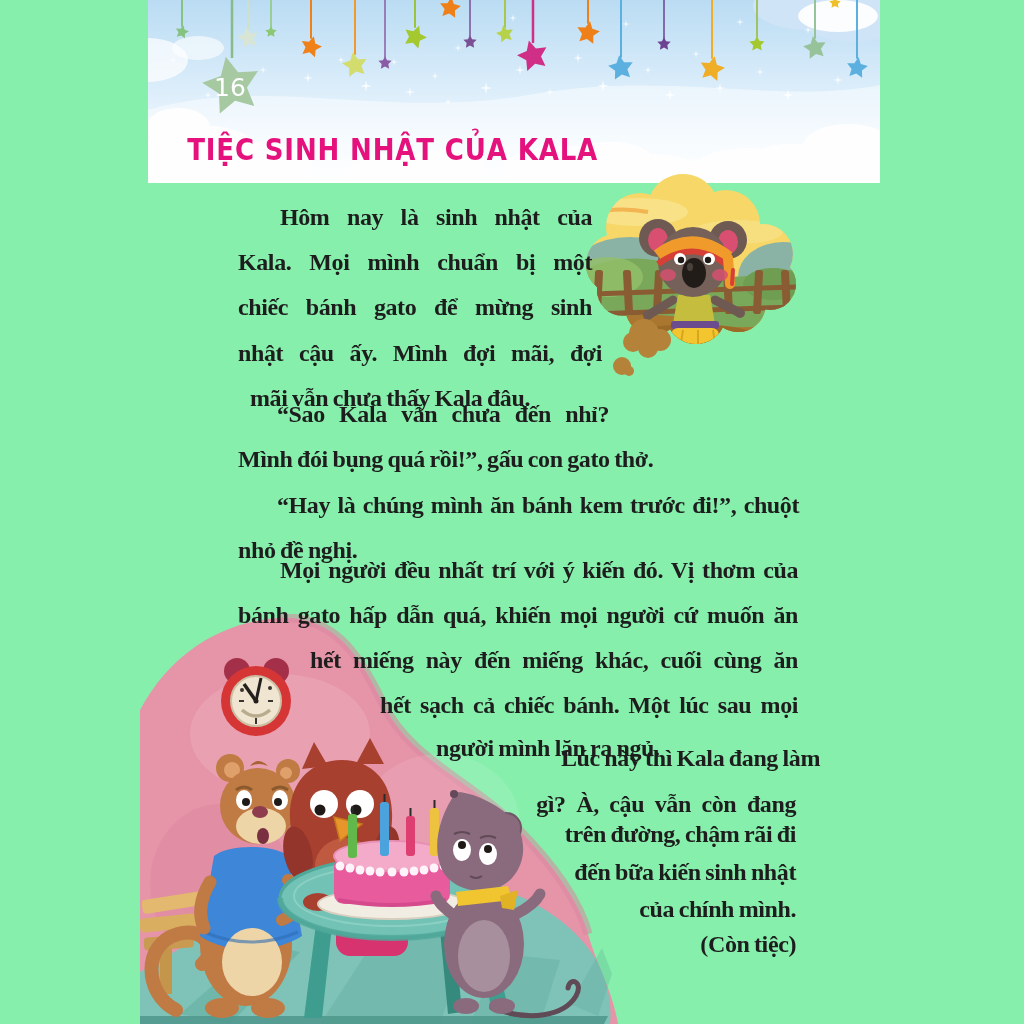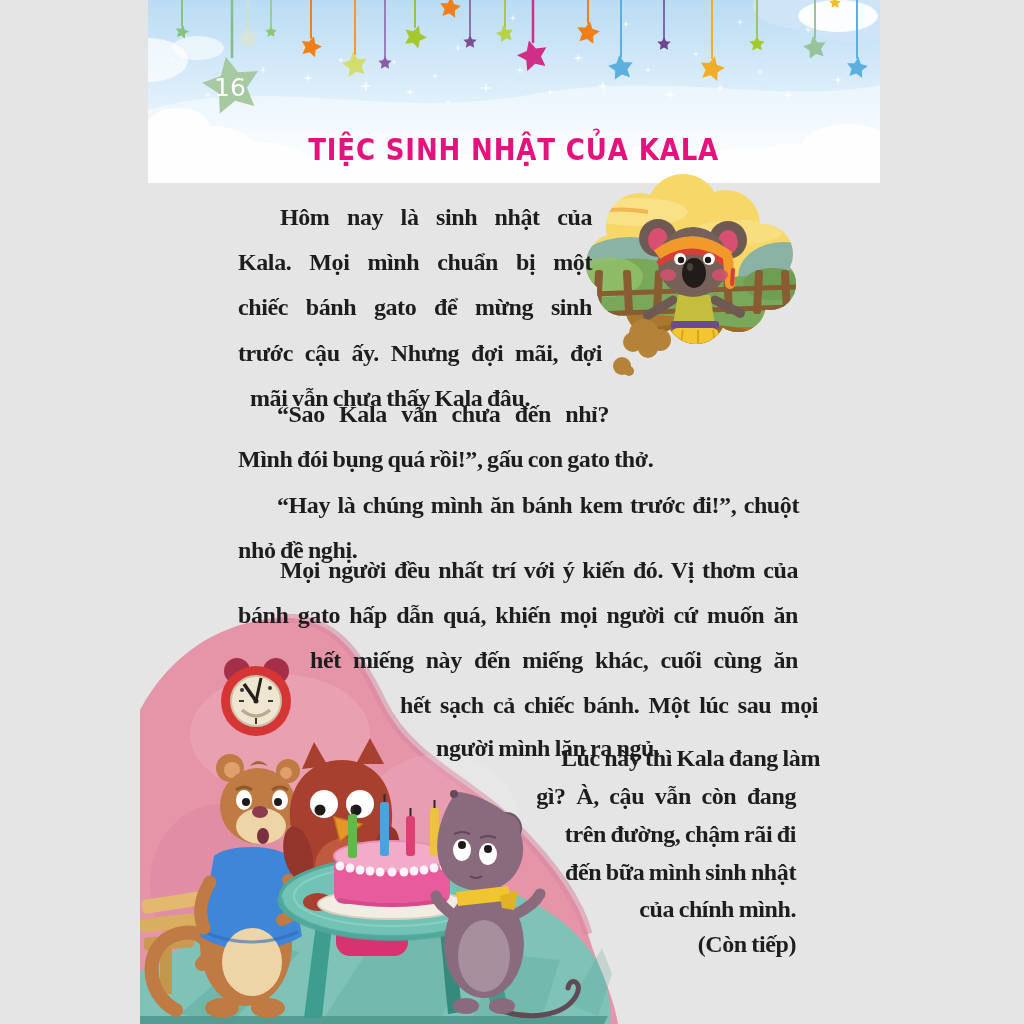--- a/index.html
+++ b/index.html
@@ -1,26 +1,26 @@
 <!DOCTYPE html>
 <html><head>
 <meta charset="utf-8">
 <style>
   html,body{margin:0;padding:0;background:#fff;}
-  .page{position:relative;width:1024px;height:1024px;background:#e5e5e5;overflow:hidden;
+  .page{position:relative;width:1024px;height:1024px;background:#86efac;overflow:hidden;
         font-family:"Liberation Serif","DejaVu Serif",serif;}
   .sky{position:absolute;left:148px;top:0;width:732px;height:183px;}
-  .title{position:absolute;left:148px;top:132px;width:732px;text-align:center;z-index:6;
+  .title{position:absolute;left:148px;top:132px;width:732px;z-index:6;
          color:#e5127d;font:700 31px/34px "DejaVu Sans",sans-serif;}
   .title span{display:inline-block;transform:scaleX(.84);transform-origin:center;letter-spacing:1px;}
   .ln{position:absolute;font-size:24px;line-height:34px;height:36px;color:#1d1d1d;
       letter-spacing:-0.4px;word-spacing:-1px;white-space:nowrap;z-index:5;font-weight:bold;}
   .jl{text-align:justify;text-align-last:justify;white-space:normal;}
   .rl{text-align:right;white-space:nowrap;}
-  .ws{word-spacing:5px;}
+  .ws{word-spacing:5px;margin-top:8px;}
   .bubble{position:absolute;left:578px;top:172px;width:230px;height:210px;z-index:4;}
   .scene{position:absolute;left:140px;top:614px;width:548px;height:410px;z-index:1;}
 </style>
 </head>
 <body>
 
 <div class="page">
 
   <svg class="sky" viewBox="0 0 732 183">
     <defs>
@@ -374,37 +374,37 @@
       <path d="M316,278 L368,272 L372,286 L318,292 Z" fill="#f0c52f"></path>
       <path d="M360,282 L378,276 L374,296 L362,294 Z" fill="#e0b224"></path>
     </g>
   </svg>
 
   <div>
 
     <div class="ln jl" style="left:280px;top:200px;width:312px">Hôm nay là sinh nhật của</div>
     <div class="ln jl" style="left:238px;top:245px;width:354px">Kala. Mọi mình chuẩn bị một</div>
     <div class="ln jl" style="left:238px;top:290px;width:354px">chiếc bánh gato để mừng sinh</div>
-    <div class="ln jl" style="left:238px;top:336px;width:364px">trước cậu ấy. Nhưng đợi mãi, đợi</div>
+    <div class="ln jl" style="left:238px;top:336px;width:364px">nhật cậu ấy. Mình đợi mãi, đợi</div>
     <div class="ln" style="left:250px;top:381px">mãi vẫn chưa thấy Kala đâu.</div>
 
     <div class="ln jl" style="left:277px;top:397px;width:332px">“Sao Kala vẫn chưa đến nhỉ?</div>
     <div class="ln" style="left:238px;top:442px">Mình đói bụng quá rồi!”, gấu con gato thở.</div>
 
     <div class="ln jl" style="left:277px;top:488px;width:522px">“Hay là chúng mình ăn bánh kem trước đi!”, chuột</div>
     <div class="ln" style="left:238px;top:533px">nhỏ đề nghị.</div>
 
     <div class="ln jl" style="left:280px;top:553px;width:518px">Mọi người đều nhất trí với ý kiến đó. Vị thơm của</div>
     <div class="ln jl" style="left:238px;top:598px;width:560px">bánh gato hấp dẫn quá, khiến mọi người cứ muốn ăn</div>
     <div class="ln jl" style="left:310px;top:643px;width:488px">hết miếng này đến miếng khác, cuối cùng ăn</div>
-    <div class="ln jl" style="left:400px;top:688px;width:418px">hết sạch cả chiếc bánh. Một lúc sau mọi</div>
+    <div class="ln jl" style="left:380px;top:688px;width:418px">hết sạch cả chiếc bánh. Một lúc sau mọi</div>
     <div class="ln" style="left:436px;top:731px">người mình lăn ra ngủ.</div>
 
     <div class="ln rl" style="left:444px;top:741px;width:376px">Lúc này thì Kala đang làm</div>
     <div class="ln rl ws" style="left:420px;top:779px;width:376px">gì? À, cậu vẫn còn đang</div>
     <div class="ln rl" style="left:420px;top:817px;width:376px">trên đường, chậm rãi đi</div>
-    <div class="ln rl" style="left:420px;top:855px;width:376px">đến bữa mình sinh nhật</div>
+    <div class="ln rl" style="left:420px;top:855px;width:376px">đến bữa kiến sinh nhật</div>
     <div class="ln rl" style="left:420px;top:892px;width:376px;padding-right:58px">của chính mình.</div>
 
-    <div class="ln rl" style="left:420px;top:927px;width:376px">(Còn tiếp)</div>
+    <div class="ln rl" style="left:420px;top:927px;width:376px">(Còn tiệc)</div>
   </div>
 
 </div>
 
 </body></html>

